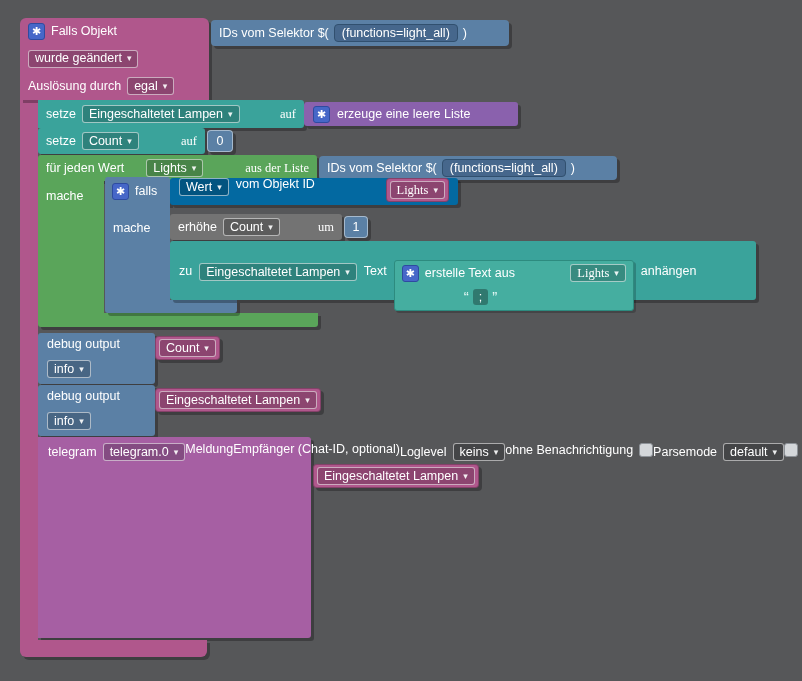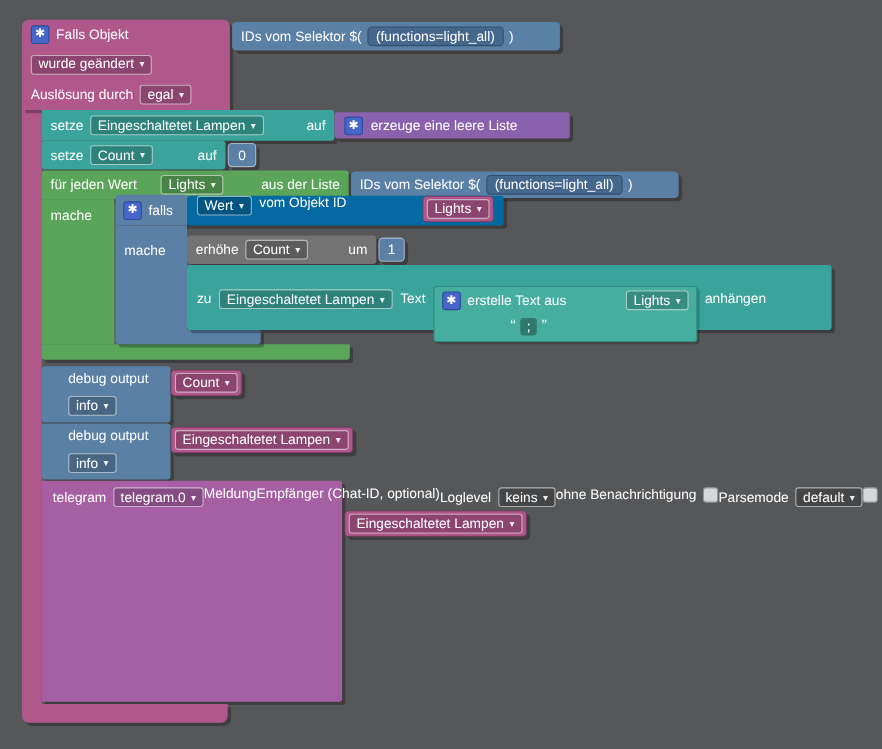--- a/index.html
+++ b/index.html
@@ -5,21 +5,21 @@
   * { margin:0; padding:0; box-sizing:border-box; }
   html,body { background:#565759; }
   body { font-family:"Liberation Sans", sans-serif; }
 
   .canvas { position:relative; width:802px; height:681px; background:#565759; overflow:hidden;
             color:#fff; font-size:12.5px; }
 
   .abs { position:absolute; }
   .row { display:flex; align-items:center; gap:6px; }
   .lbl { white-space:nowrap; line-height:1; }
-  .push { margin-left:auto; }
+  .push { margin-left:auto;font-family:Liberation Serif, serif; }
   .shadow { box-shadow:3px 3px 0 rgba(0,0,0,0.28); }
 
   
   .dd { display:inline-flex; align-items:center; gap:5px; height:18px; padding:0 6px;
         background:rgba(0,0,0,0.20); border:1px solid rgba(255,255,255,0.55);
         border-radius:3px; color:#fff; white-space:nowrap; cursor:pointer; line-height:1; }
   .arr { font-size:9px; line-height:1; opacity:.9; }
 
   
   .gear { width:17px; height:17px; flex:0 0 17px; background:#4667c8; border:1px solid #2e4ba0;
@@ -92,21 +92,21 @@
   .zu-top { margin-top:5px; }
   .zu-dd  { margin-top:3px; }
   #create-text { width:240px; height:51px; background:#45aea0; border:1px solid #2d8b7f;
                  border-radius:3px; padding:3px 7px; display:flex; flex-direction:column;
                  justify-content:space-between; box-shadow:2px 2px 0 rgba(0,0,0,0.2); }
   .quote-row { display:flex; align-items:center; gap:4px; margin-left:62px; margin-bottom:2px; }
   .delim-field { background:rgba(0,0,0,0.30); border-radius:3px; padding:2px 6px; line-height:1; }
 
   
   #debug1, #debug2 { width:117px; height:51px; background:#5b80a5; border-radius:3px;
-                     padding:5px 24px 6px; display:flex; flex-direction:column;
+                     padding:5px 9px 6px; display:flex; flex-direction:column;
                      justify-content:space-between; align-items:flex-start; }
   #debug1 { left:38px; top:333px; }
   #debug2 { left:38px; top:385px; }
   #debug1-var { left:155px; top:336px; }
   #debug2-var { left:155px; top:388px; }
 
   
   #telegram { left:38px; top:437px; width:273px; height:201px; background:#a65fa3;
               border-radius:0 3px 3px 0; padding:6px 10px; display:flex; 
               justify-content:space-between; align-items:flex-start; }

